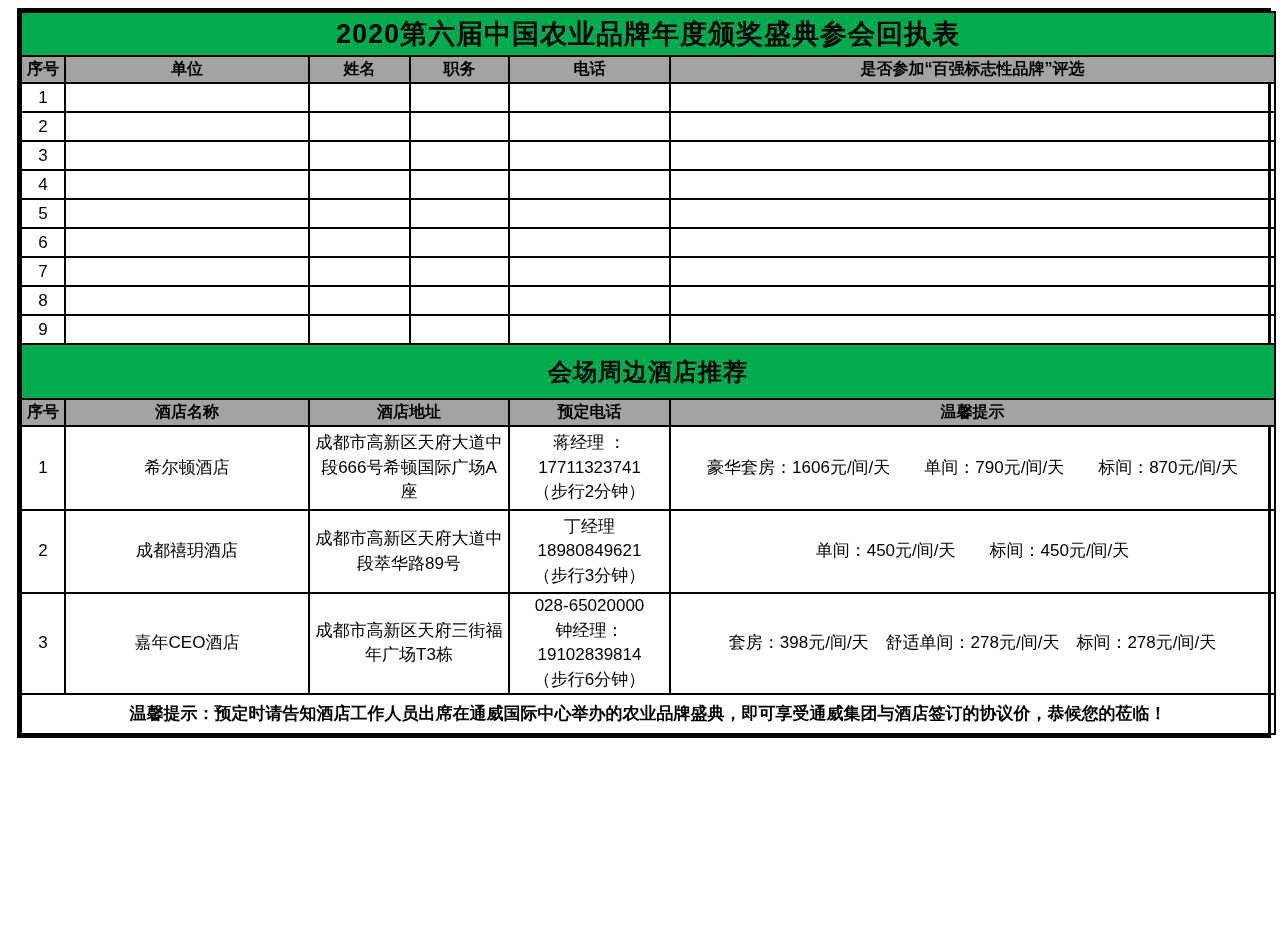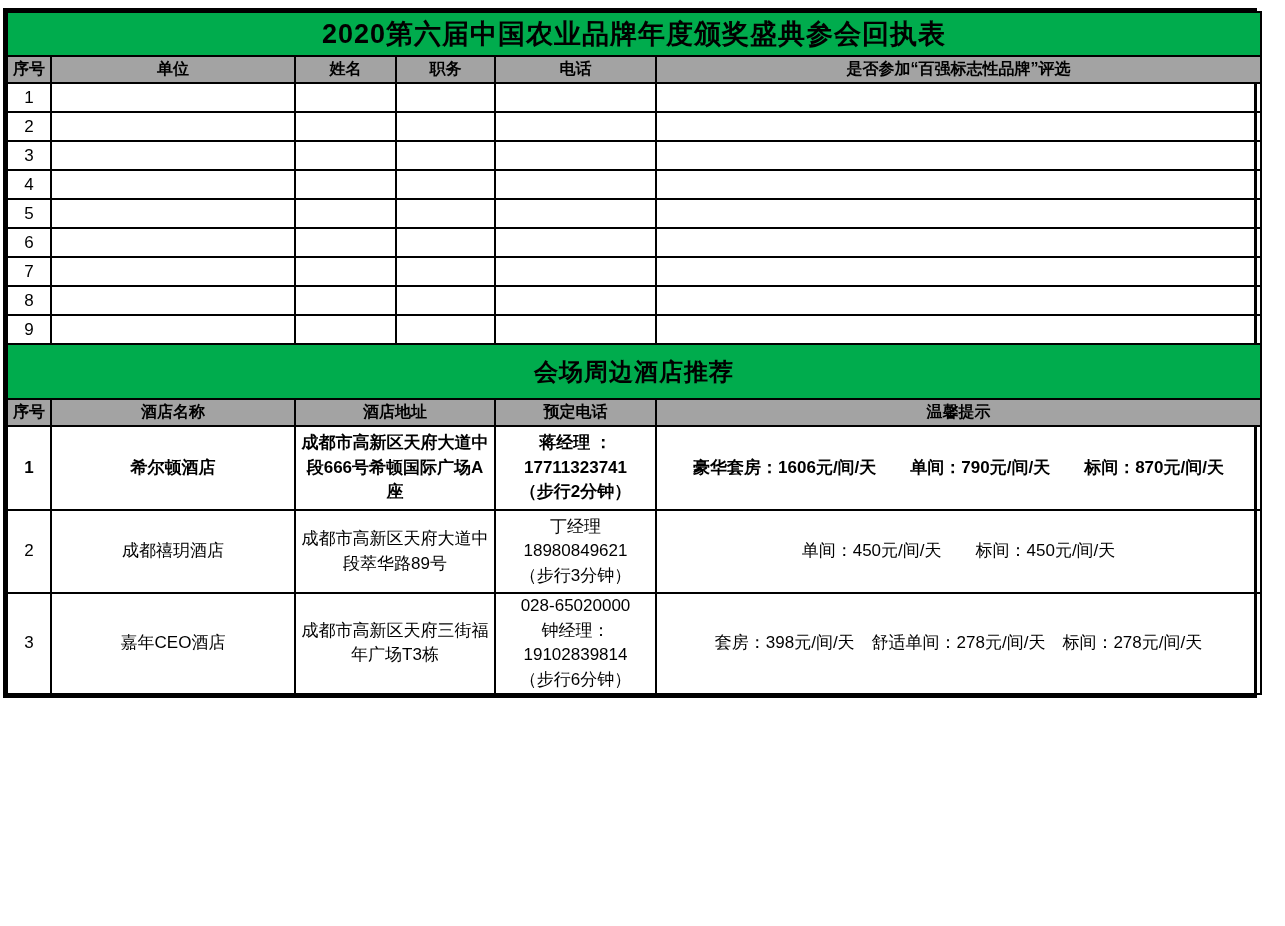--- a/index.html
+++ b/index.html
@@ -5,21 +5,21 @@
   html,body{margin:0;padding:0;}
   body{
     width:1285px;height:926px;
     background:#ffffff;
     font-family:"Liberation Sans","DejaVu Sans",sans-serif;
     color:#000;
     position:relative;
     overflow:hidden;
   }
   .sheet{
-    position:absolute;left:3px;top:8px;
+    position:absolute;left:17px;top:8px;
     width:1254px;
     border:3px solid #000;
     box-sizing:border-box;
     background:#fff;
   }
   table.main{
     width:100%;
     border-collapse:collapse;
     table-layout:fixed;
   }
@@ -56,21 +56,21 @@
   .section-row td{
     background:#00ac4d;
     height:55px;
     font-size:24px;
     font-weight:bold;
     letter-spacing:1px;
     margin-top:16px;
   }
   .hotel-row td{font-size:17px;line-height:1.45;}
   .hotel-row .pre{white-space:pre-line;}
-  .hotel-row.h1 td{height:84px;font-weight:bold;}
+  .hotel-row.h1 td{height:84px;}
   .hotel-row.h2 td{height:83px;}
   .hotel-row.h3 td{height:98px;}
   .hotel-row .rooms{padding:0 4px;}
   .footer-row td{
     height:40px;
     font-size:17px;
     font-weight:bold;
   }
 </style>
 </head>
@@ -209,15 +209,18 @@
     <td>3</td>
     <td>嘉年CEO酒店</td>
     <td colspan="2">成都市高新区天府三街福年广场T3栋</td>
     <td class="pre">028-65020000
 钟经理：
 19102839814
 （步行6分钟）</td>
     <td class="rooms">套房：398元/间/天　舒适单间：278元/间/天　标间：278元/间/天</td>
   </tr>
 
+  <tr class="footer-row">
+    <td colspan="6">温馨提示：预定时请告知酒店工作人员出席在通威国际中心举办的农业品牌盛典，即可享受通威集团与酒店签订的协议价，恭候您的莅临！</td>
+  </tr>
 </tbody>
     </table>
 </div>
 
 </body></html>

